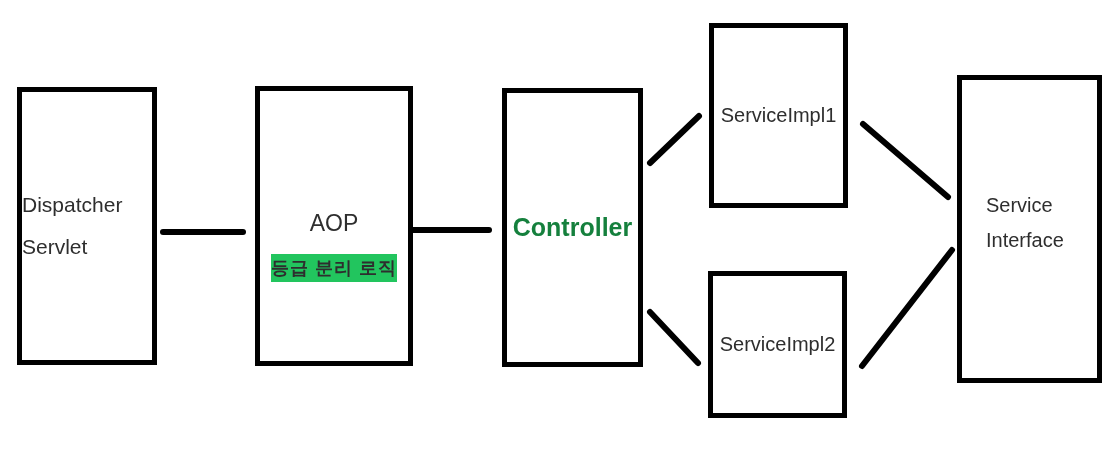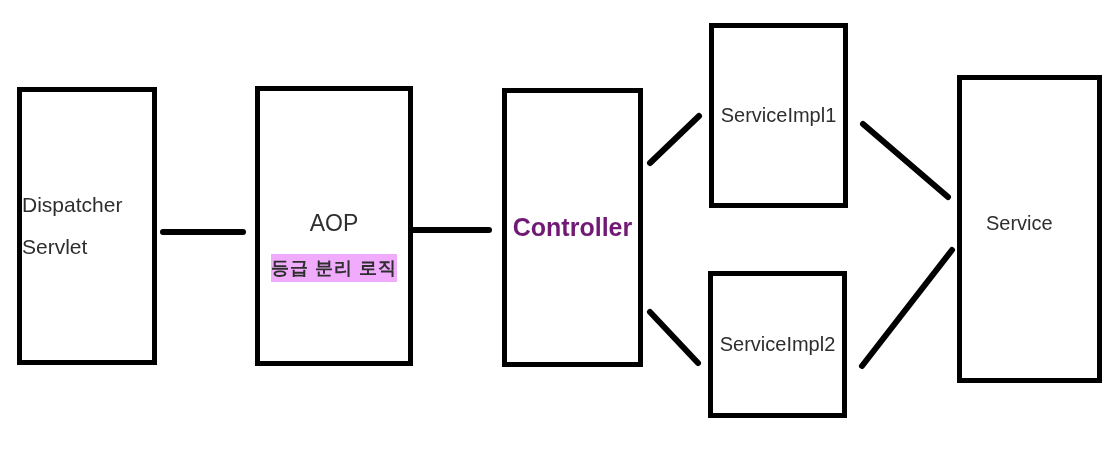--- a/index.html
+++ b/index.html
@@ -63,35 +63,35 @@
     line-height: 30px;
   }
   .aop-sub {
     position: absolute;
     left: 0; right: 0;
     top: 163px;
     text-align: center;
   }
   .aop-sub .hl {
     display: inline-block;
-    background: #f0abfc;
+    background: #22c55e;
     font-size: 18px;
     font-weight: bold;
     line-height: 22px;
     padding: 3px 0;
     letter-spacing: 1px;
   }
 
   
   .controller {
     left: 502px; top: 88px;
     width: 141px; height: 279px;
     font-size: 25px;
     font-weight: bold;
-    color: #701a75;
+    color: #15803d;
   }
 
   
   .impl1 {
     left: 709px; top: 23px;
     width: 139px; height: 185px;
     font-size: 20px;
   }
   .impl2 {
     left: 708px; top: 271px;
@@ -143,16 +143,17 @@
     <span>ServiceImpl1</span>
   </div>
 
   <div class="node centered impl2">
     <span>ServiceImpl2</span>
   </div>
 
   <div class="node left-text service-interface">
     <div class="lines">
       <div>Service</div>
+      <div>Interface</div>
     </div>
   </div>
 
 </div>
 
 </body></html>

